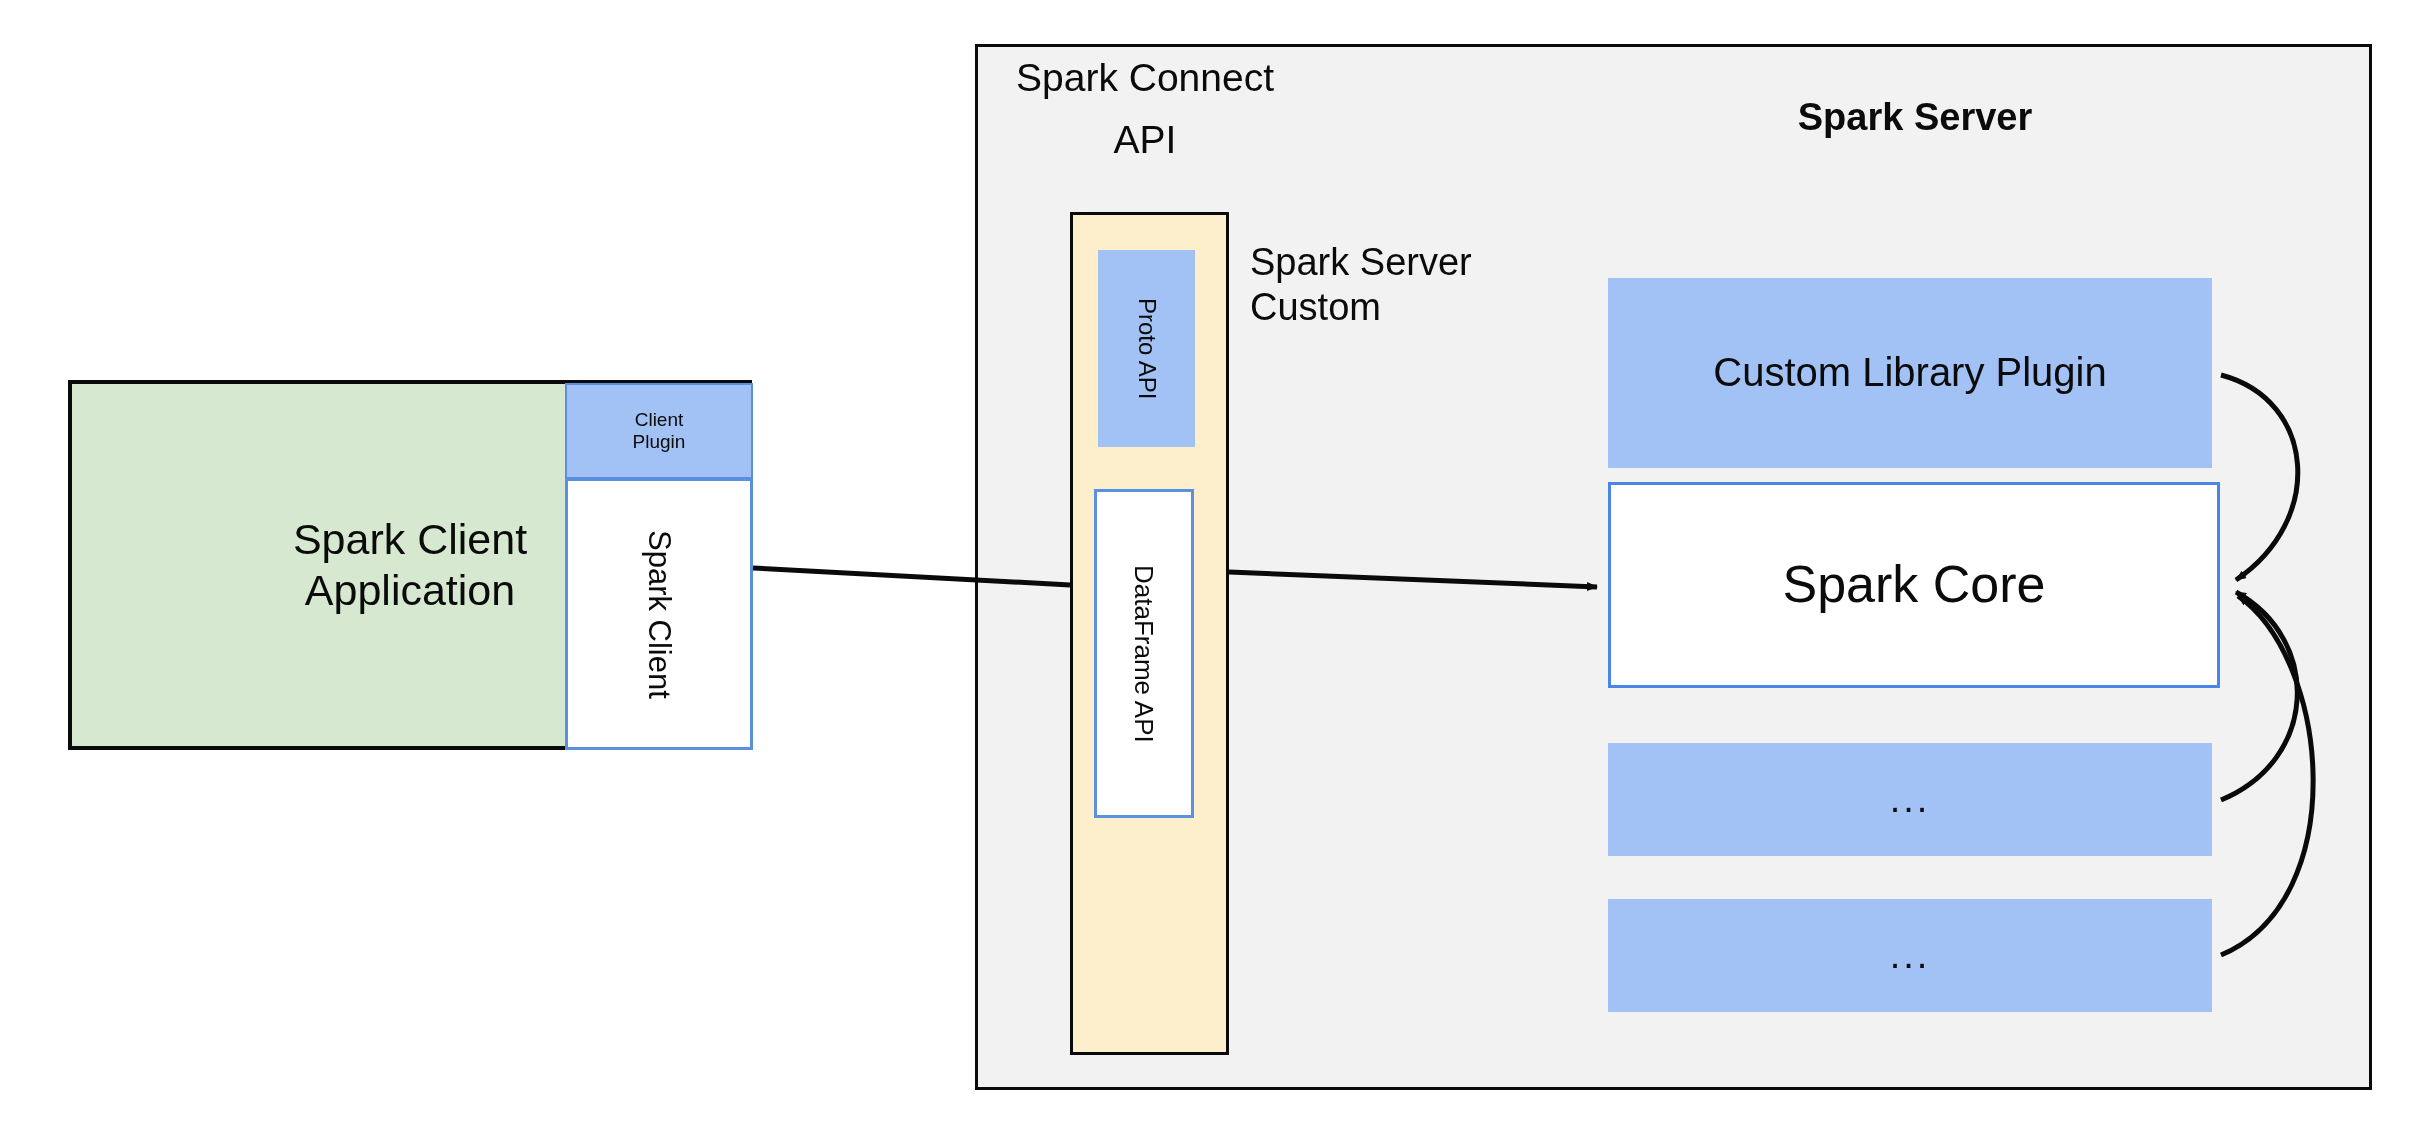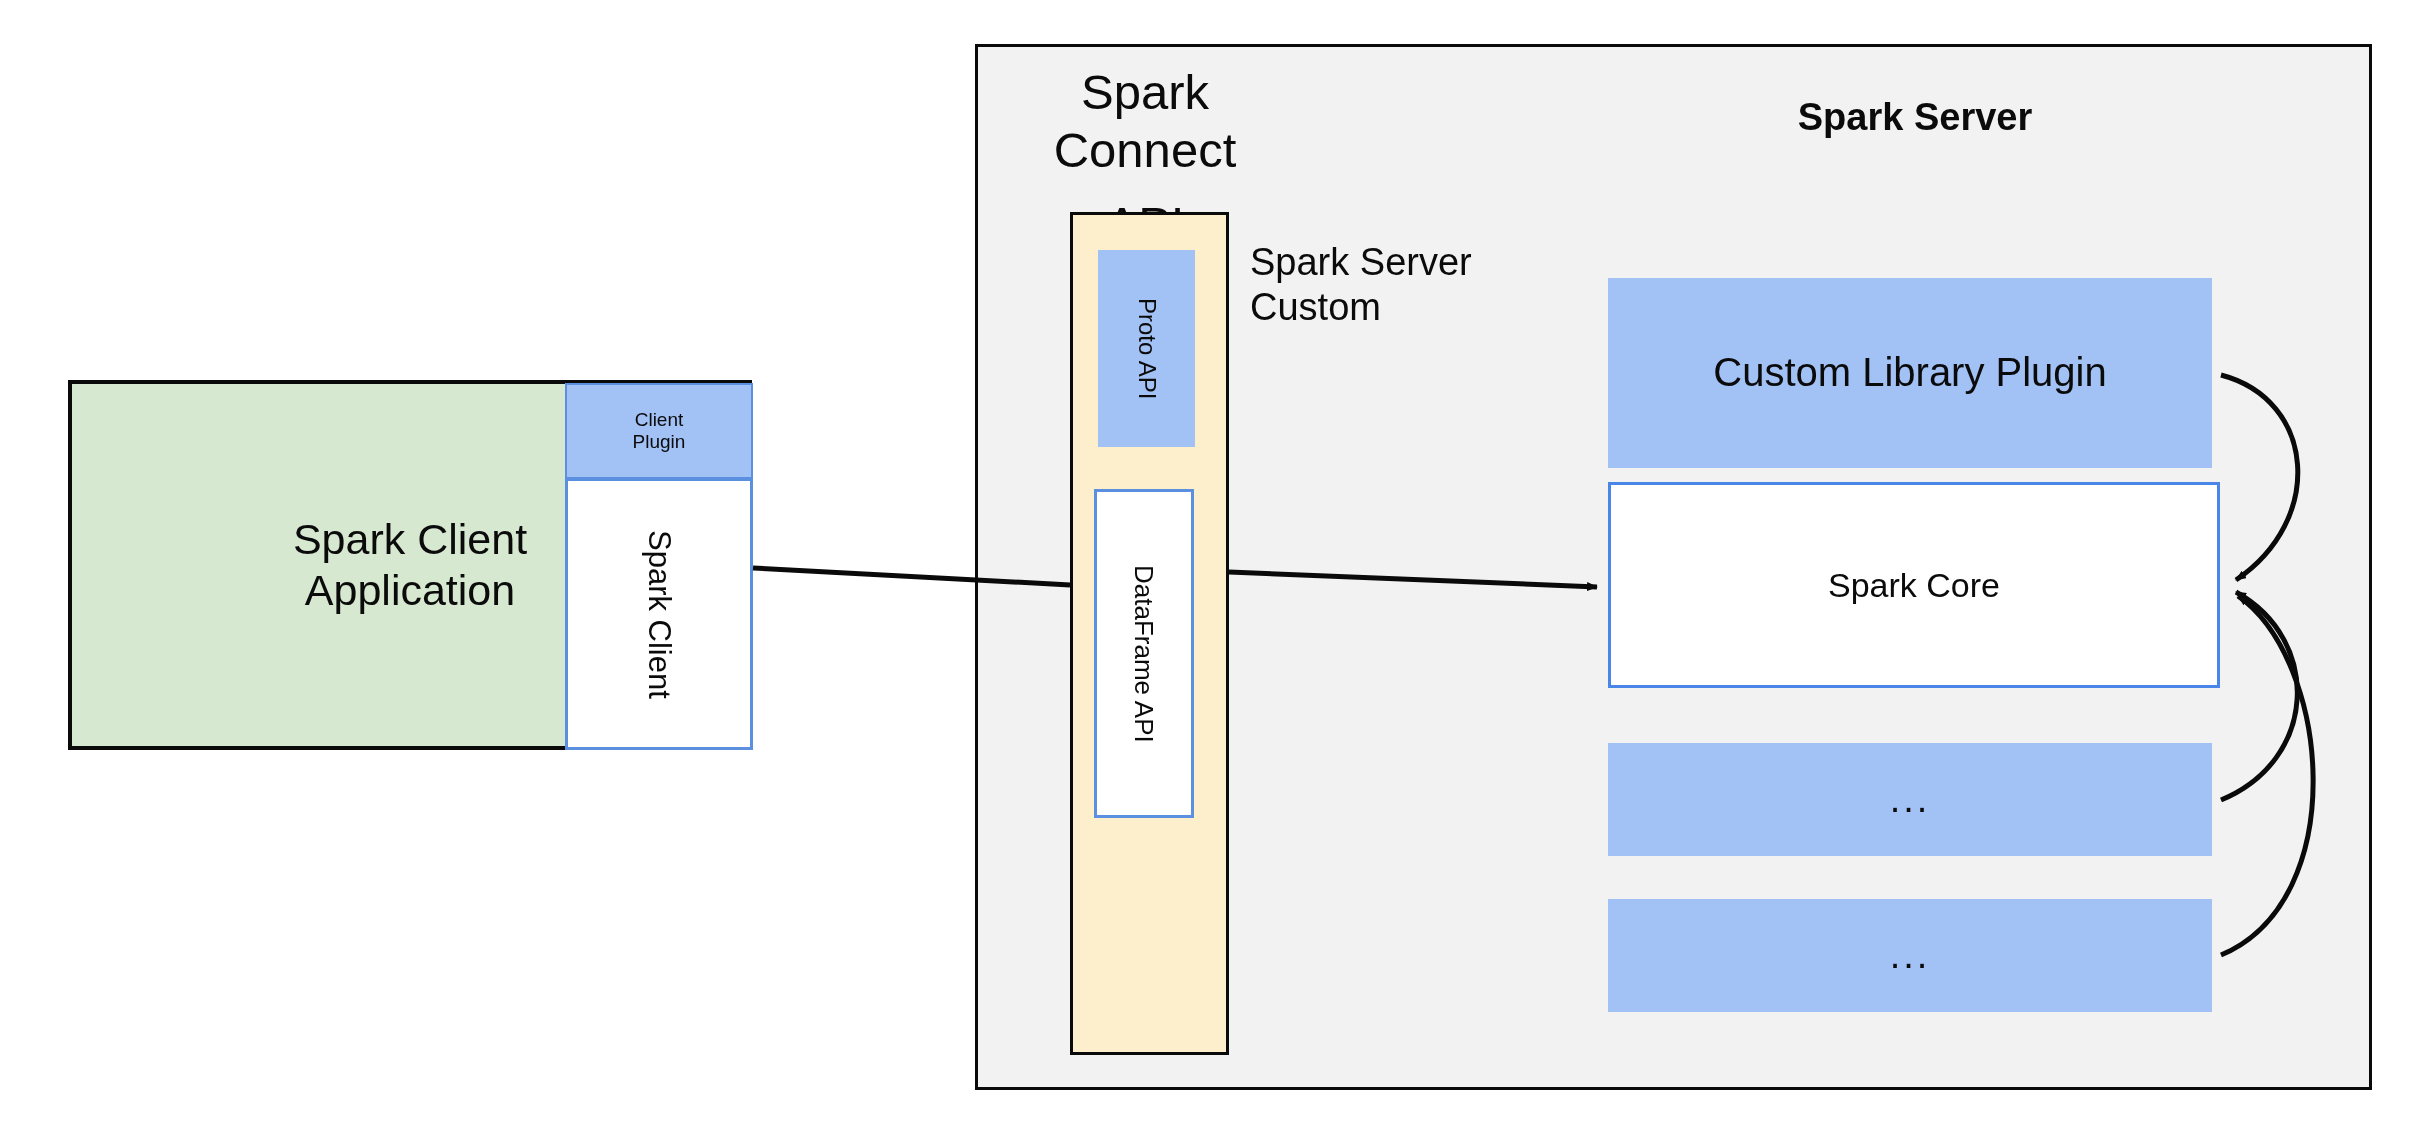--- a/index.html
+++ b/index.html
@@ -78,23 +78,23 @@
     font-size: 31px;
     white-space: nowrap;
   }
 
   
   #spark-connect-label {
     left: 1000px;
     top: 64px;
     width: 290px;
     height: 90px;
-    font-size: 49px;
-    flex-direction: column;
-    justify-content: space-between;
+    font-size: 39px;
+    flex-direction: column;
+    justify-content: center;
     gap: 16px;
   }
   #spark-server-title {
     left: 1700px;
     top: 92px;
     width: 430px;
     height: 50px;
     font-size: 38px;
     font-weight: bold;
   }
@@ -158,21 +158,21 @@
     font-size: 40px;
   }
   #custom-plugin { top: 278px; height: 190px; }
   #spark-core {
     left: 1608px;
     top: 482px;
     width: 612px;
     height: 206px;
     background: #ffffff;
     border: 3px solid #4a86e8;
-    font-size: 34px;
+    font-size: 52px;
   }
   #etc-one  { top: 743px; height: 113px; font-size: 38px; letter-spacing: 3px; }
   #etc-two  { top: 899px; height: 113px; font-size: 38px; letter-spacing: 3px; }
 
   
   #connectors {
     position: absolute;
     left: 0; top: 0;
     width: 2435px;
     height: 1135px;

